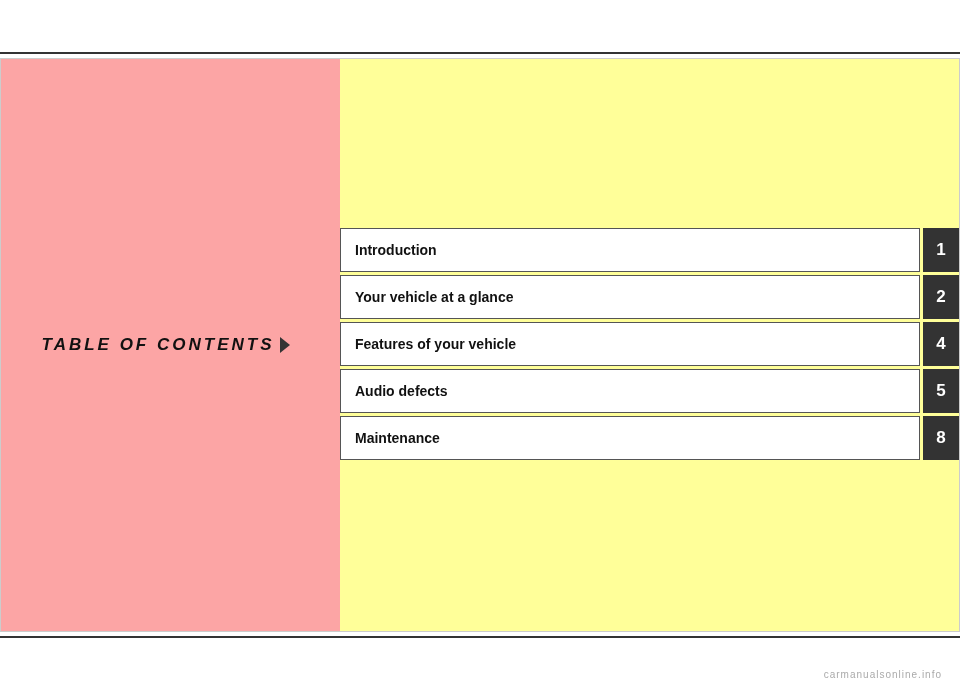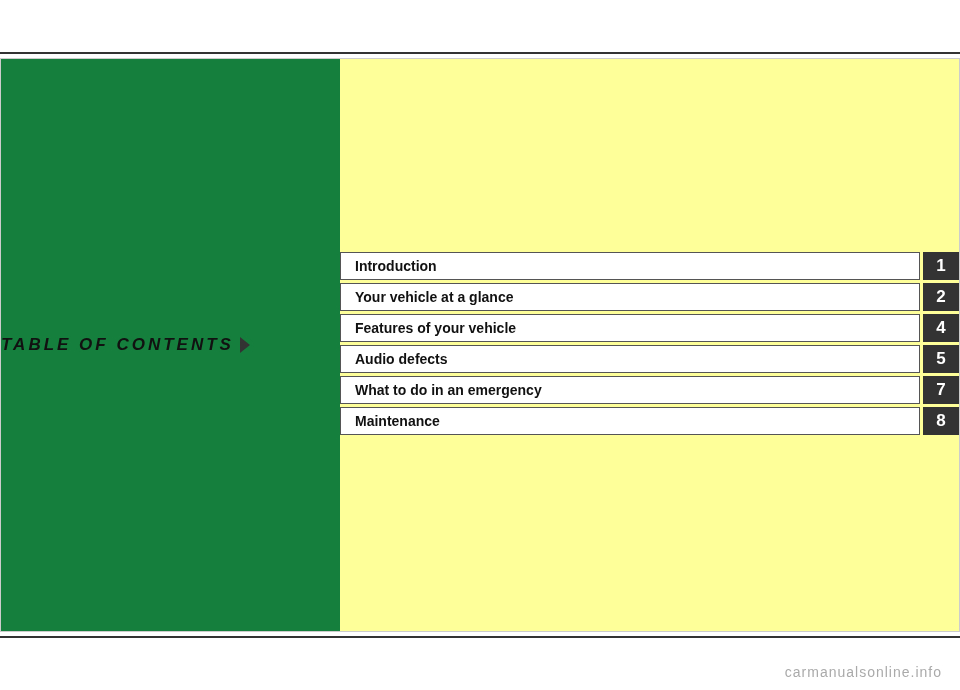--- a/index.html
+++ b/index.html
@@ -34,26 +34,26 @@
       position: absolute;
       top: 58px;
       left: 0;
       right: 0;
       bottom: 58px;
       display: flex;
       flex-direction: row;
     }
 
     .left-panel {
-      background: #15803d;
+      background: #fca5a5;
       width: 340px;
       flex-shrink: 0;
       display: flex;
       align-items: center;
-      justify-content: flex-start;
+      justify-content: center;
       padding-right: 9px;
       border: 1px solid #ccc;
       border-right: none;
     }
 
     .toc-title {
       font-size: 17px;
       font-weight: bold;
       font-style: italic;
       letter-spacing: 3px;
@@ -81,21 +81,21 @@
       padding: 6px 0 6px 0;
       border: 1px solid #ccc;
       border-left: none;
     }
 
     .toc-row {
       display: flex;
       flex-direction: row;
       align-items: stretch;
       margin-bottom: 3px;
-      height: 28px;
+      height: 44px;
     }
 
     .toc-item {
       flex: 1;
       background: #ffffff;
       border: 1.5px solid #555;
       display: flex;
       align-items: center;
       padding-left: 14px;
       font-size: 14px;
@@ -114,21 +114,21 @@
       justify-content: center;
       font-size: 17px;
       font-weight: bold;
       margin-left: 3px;
     }
 
     .watermark {
       position: absolute;
       bottom: 10px;
       right: 18px;
-      font-size: 14px;
+      font-size: 10px;
       color: #aaa;
       letter-spacing: 1px;
     }
   </style>
 </head>
 <body>
 
 <div class="top-line"></div>
 <div class="bottom-line"></div>
 
@@ -150,23 +150,19 @@
       </div>
       <div class="toc-row">
         <div class="toc-item">Features of your vehicle</div>
         <div class="toc-num">4</div>
       </div>
       <div class="toc-row">
         <div class="toc-item">Audio defects</div>
         <div class="toc-num">5</div>
       </div>
       <div class="toc-row">
-        <div class="toc-item">What to do in an emergency</div>
-        <div class="toc-num">7</div>
-      </div>
-      <div class="toc-row">
         <div class="toc-item">Maintenance</div>
         <div class="toc-num">8</div>
       </div>
     </div>
 </div>
 
 <div class="watermark">carmanualsonline.info</div>
 
 </body></html>

